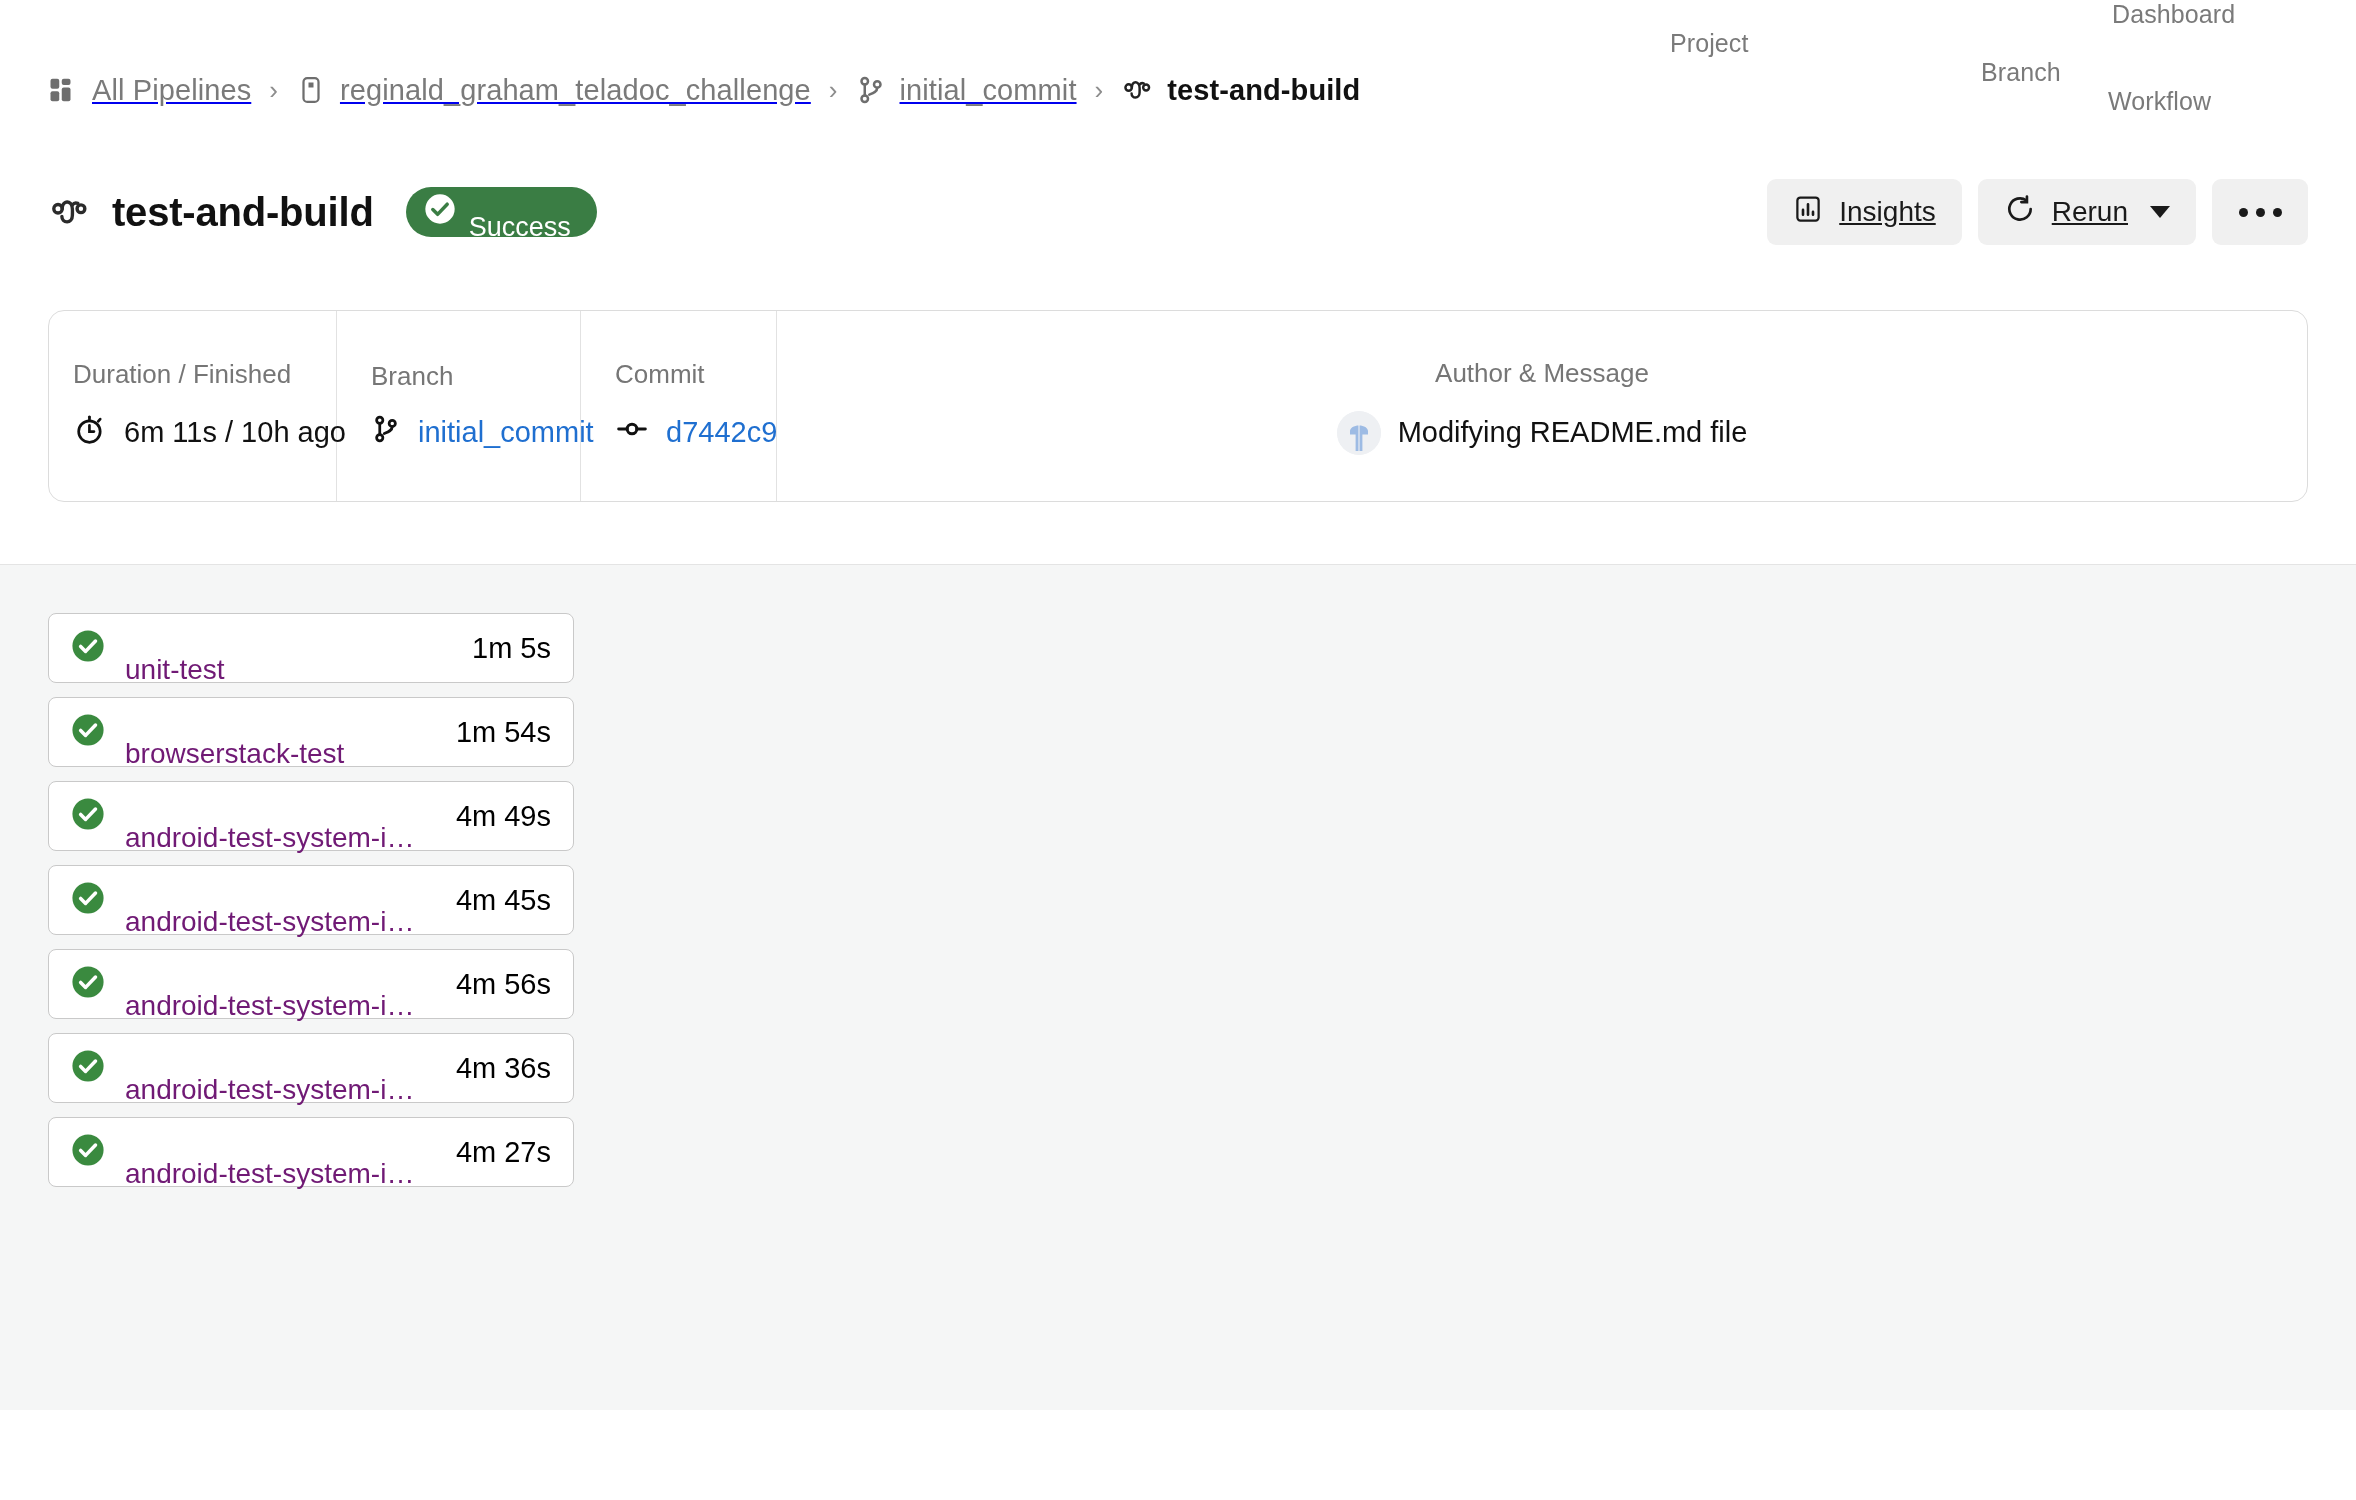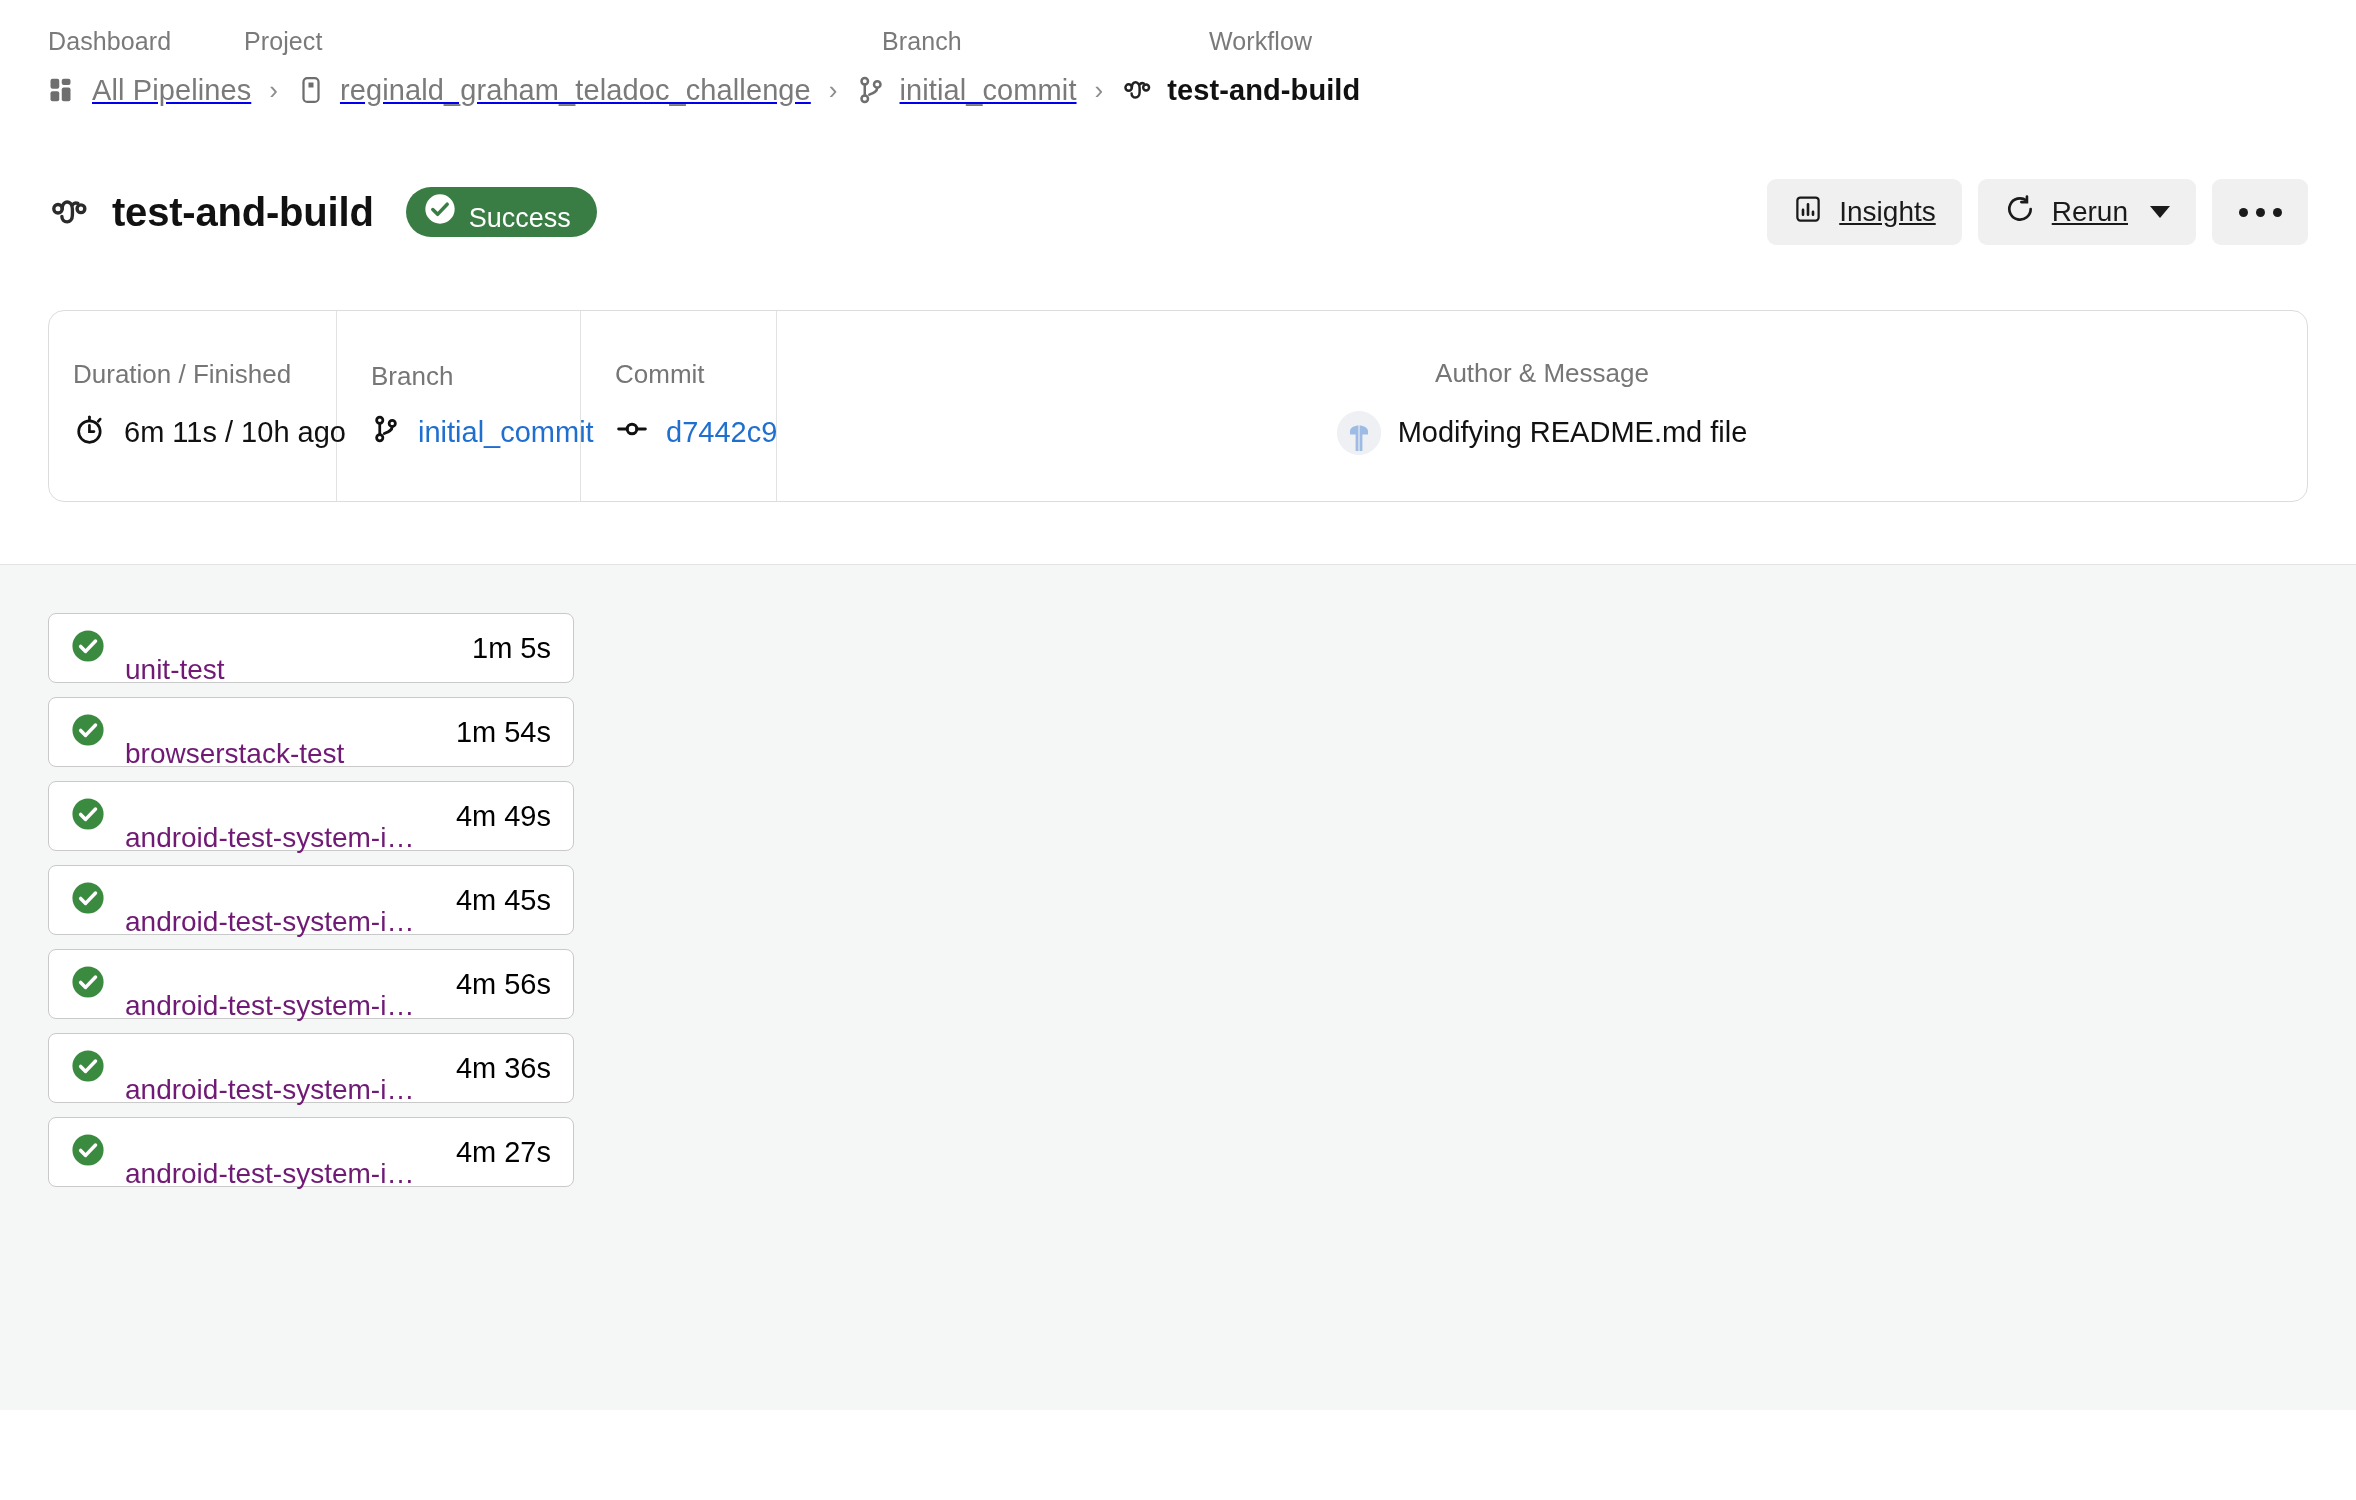--- a/index.html
+++ b/index.html
@@ -26,20 +26,21 @@
     border-bottom: 1px solid #e4e4e4;
     height: 565px;
   }
 
   
   .crumb-labels {
     display: flex;
     align-items: flex-end;
     height: 62px;
     padding-bottom: 6px;
+    flex-direction: column;
   }
   .crumb-label {
     font-size: 25px;
     color: #7a7a7a;
     letter-spacing: 0.1px;
     white-space: nowrap;
   }
   .crumb-label.l-dashboard { width: 196px; }
   .crumb-label.l-project   { width: 638px; }
   .crumb-label.l-branch    { width: 327px; }
@@ -96,21 +97,21 @@
     align-items: center;
     gap: 13px;
     background: #3a7d44;
     color: #ffffff;
     border-radius: 999px;
     padding: 9px 26px 9px 18px;
     font-size: 27px;
     height: 50px;
     margin-left: 10px;
   }
-  .status-badge .badge-text { line-height: 1; position: relative; top: 6px; }
+  .status-badge .badge-text { line-height: 1; position: relative; top: 15px; }
 
   .title-actions {
     margin-left: auto;
     display: flex;
     align-items: center;
     gap: 16px;
   }
   .btn {
     display: inline-flex;
     align-items: center;

